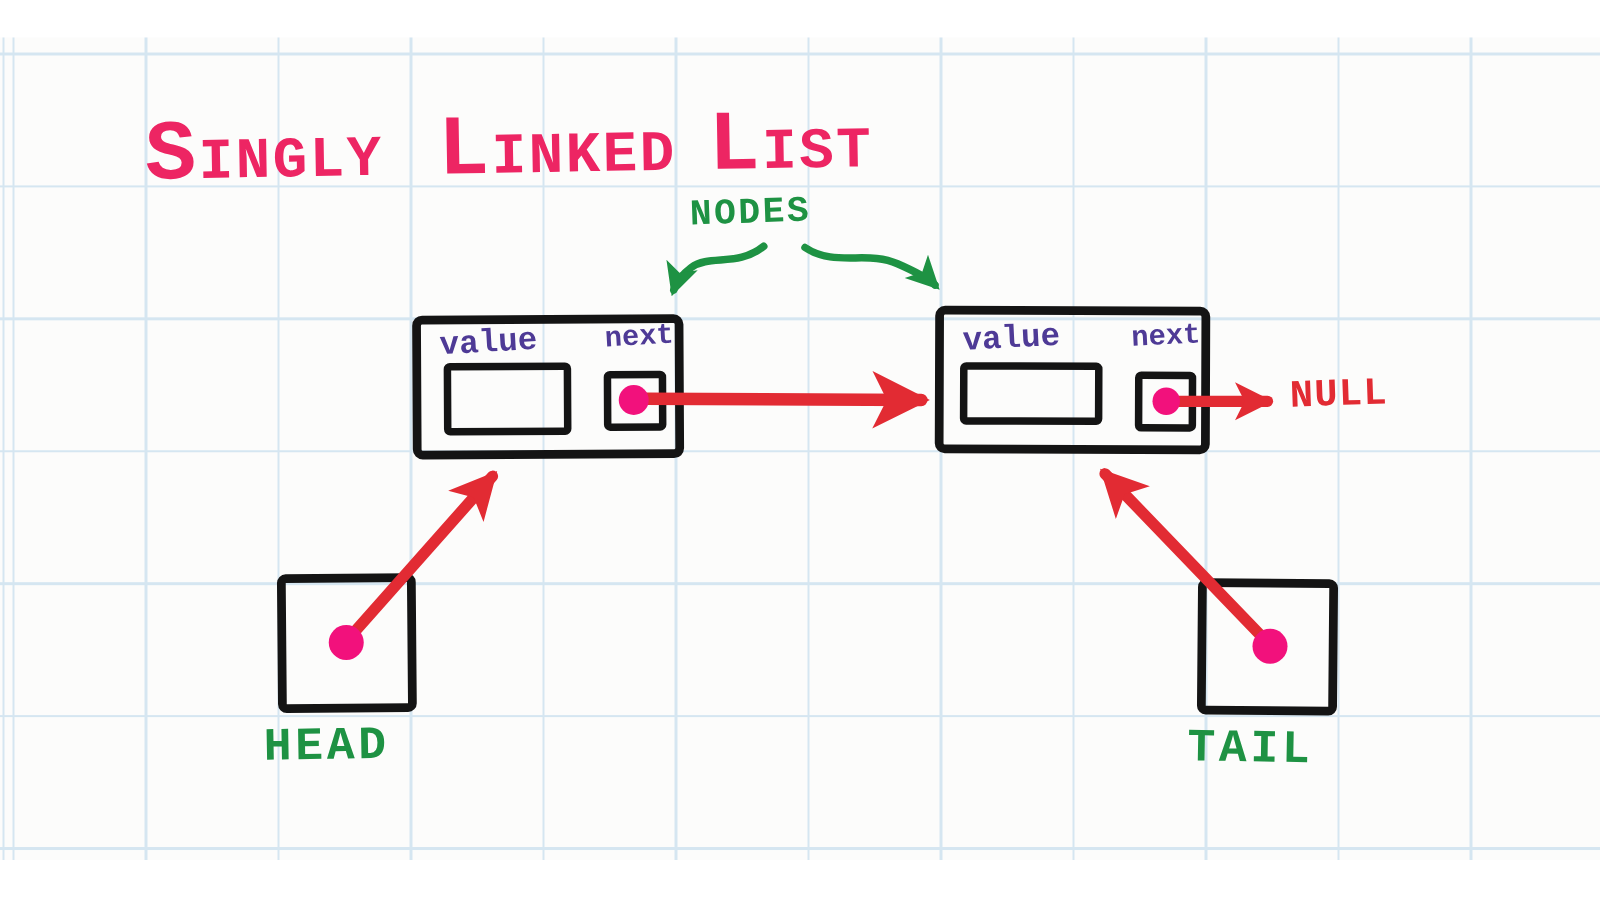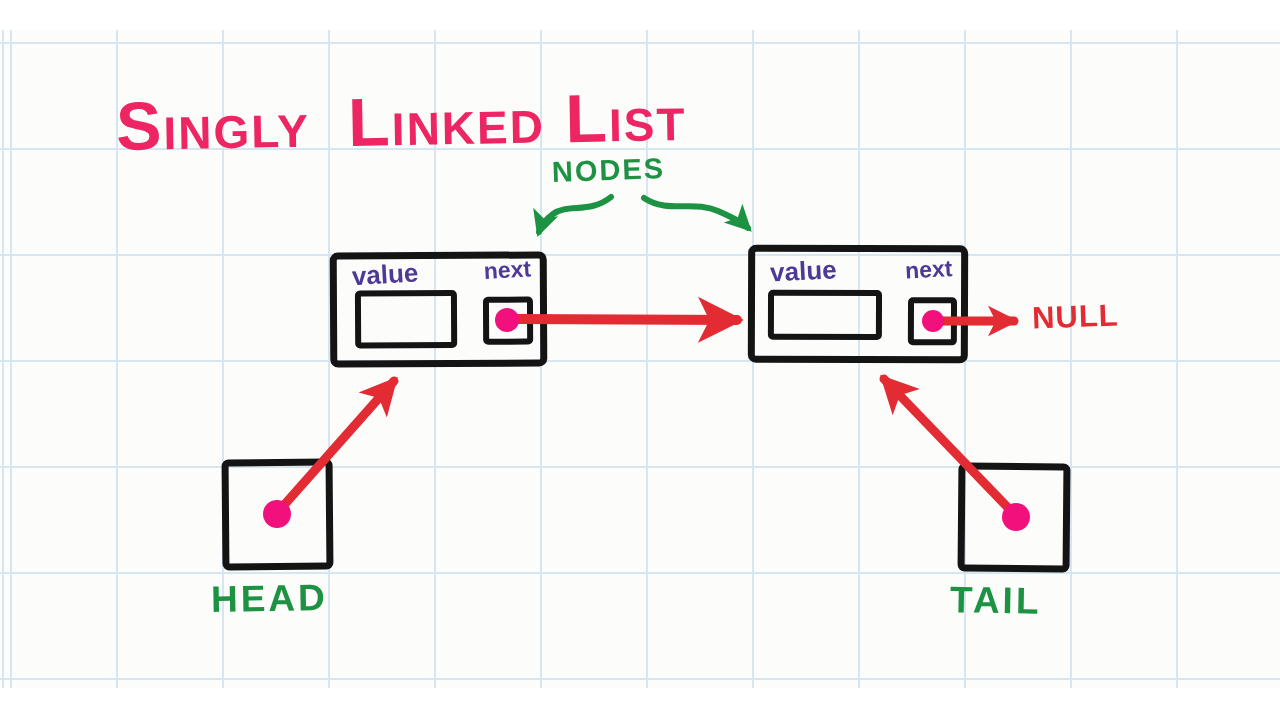--- a/index.html
+++ b/index.html
@@ -1,19 +1,19 @@
 <!DOCTYPE html>
 <html style="--pink: #ED2563; --magenta: #F2117C; --red: #E22B33; --green: #1E9243; --purple: #4E3A96; --ink: #141414; --grid: #D5E6F1; --paper: #FCFCFB;"><head>
 <meta charset="utf-8">
 <style>
   html,body { margin:0; padding:0; background:#ffffff; }
   .stage {
     position:relative; width:1280px; height:720px; overflow:hidden;
     background:#ffffff;
-    font-family:Liberation Sans, sans-serif;
+    font-family:Liberation Mono, monospace;
   }
   
   .paper {
     position:absolute; left:0; top:30px; width:1280px; height:658px;
     background-color:var(--paper);
     background-image:
       repeating-linear-gradient(to right,  var(--grid) 0 2px, transparent 2px 106px),
       repeating-linear-gradient(to bottom, var(--grid) 0 2px, transparent 2px 106px);
     background-position: 10px 0, 0 12px;
   }

